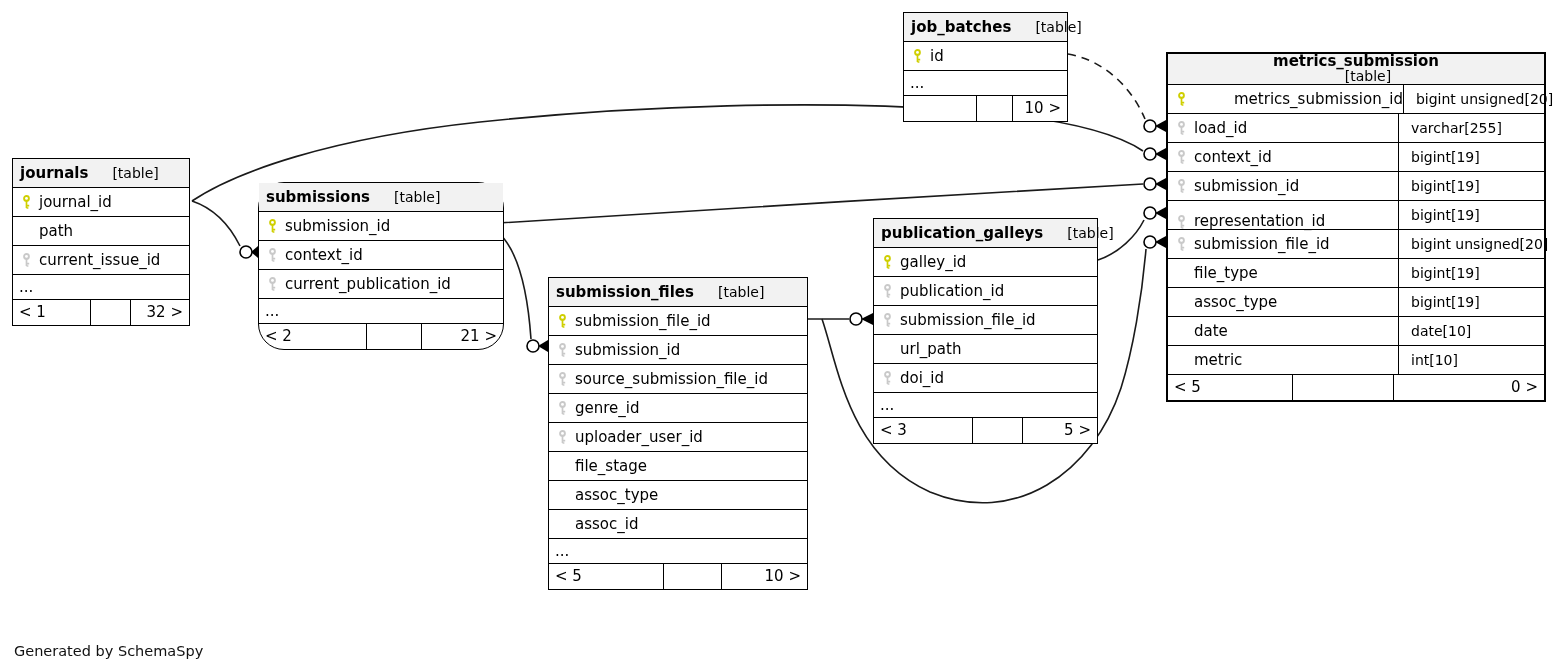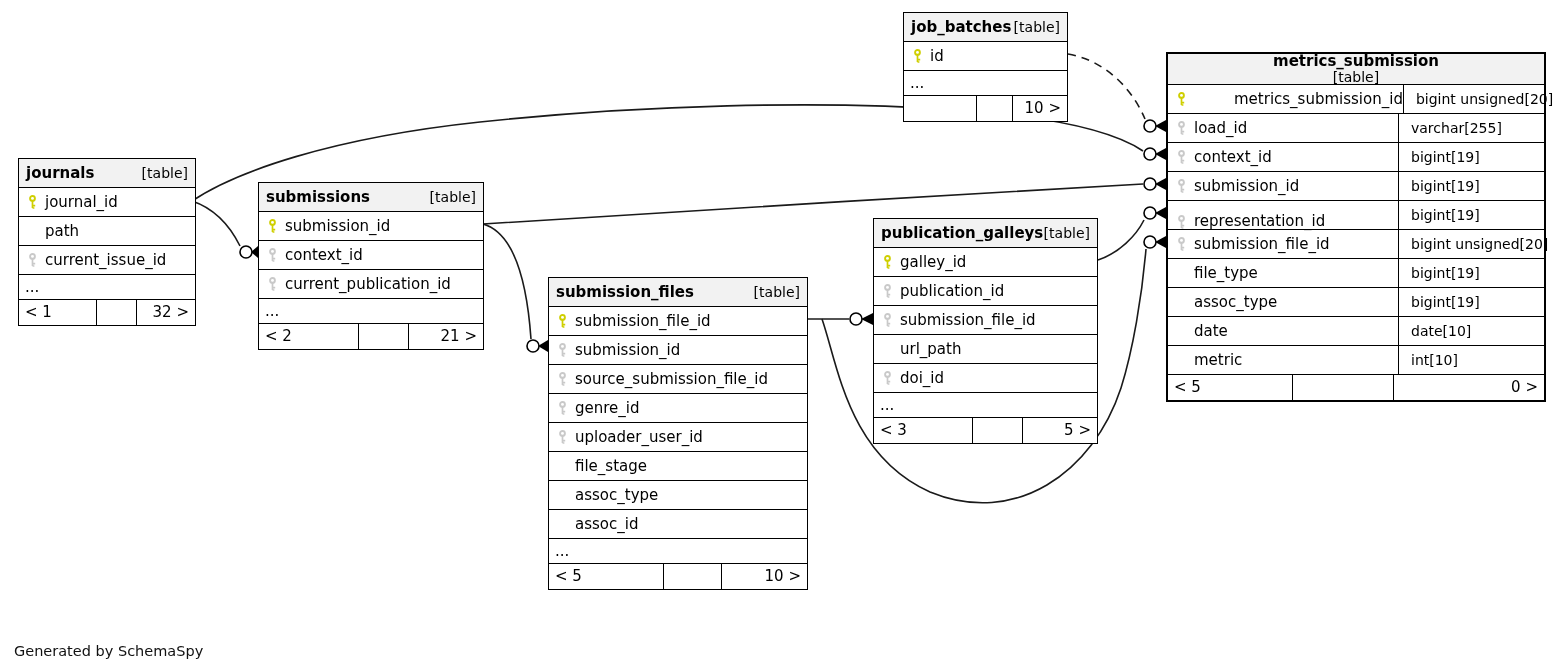--- a/index.html
+++ b/index.html
@@ -6,24 +6,24 @@
   #stage{position:relative;width:1564px;height:672px;background:#fff;overflow:hidden;
          font-family:"DejaVu Sans","Liberation Sans",sans-serif;color:#000;}
   #relations-svg{position:absolute;left:0;top:0;width:1564px;height:672px;}
   .rel-line{fill:none;stroke:#1a1a1a;stroke-width:1.6;}
   .rel-line.dashed{stroke-dasharray:8 6;}
   .rel-circle{fill:#ffffff;stroke:#000;stroke-width:1.6;}
   .rel-foot{fill:#000;}
   .schema-table{position:absolute;background:#fff;border:1.4px solid #000;box-sizing:border-box;
                 font-size:15px;line-height:1;}
   .schema-table.thick{border-width:2.4px;}
-  .tbl-header{display:flex;justify-content:space-between;align-items:center;height:28px;
+  .tbl-header{display:flex;justify-content:flex-start;align-items:center;height:28px;
               background:#f2f2f2;padding:0 7px;box-sizing:border-box;}
   .tbl-title{font-weight:bold;font-size:15px;}
-  .tbl-tag{font-size:14px;}
+  .tbl-tag{font-size:14px;padding-left:24px;}
   .tbl-row{display:flex;align-items:center;height:29px;border-top:1.2px solid #000;box-sizing:border-box;}
   .cell-name{display:flex;align-items:center;flex:1 1 auto;height:100%;box-sizing:border-box;}
   .keyzone{width:26px;display:flex;justify-content:center;align-items:center;flex:0 0 26px;}
   .rowlabel{white-space:nowrap;}
   .cell-type{flex:0 0 auto;display:flex;align-items:center;height:100%;border-left:1.2px solid #000;
              padding-left:12px;font-size:14px;box-sizing:border-box;white-space:nowrap;}
   .tbl-ellipsis{height:25px;display:flex;align-items:center;border-top:1.2px solid #000;
                 padding-left:6px;box-sizing:border-box;}
   .tbl-footer{display:flex;height:26px;border-top:1.2px solid #000;box-sizing:border-box;font-size:15px;}
   .foot-cell{display:flex;align-items:center;box-sizing:border-box;height:100%;}
@@ -58,21 +58,21 @@
       <polygon points="1155,242 1166,236 1166,248" class="rel-foot"></polygon>
       <circle cx="1150" cy="242" r="6" class="rel-circle"></circle>
       <path d="M 1098 260 C 1119 253 1136 236 1144 220" class="rel-line"></path>
       <polygon points="1155,213 1166,207 1166,219" class="rel-foot"></polygon>
       <circle cx="1150" cy="213" r="6" class="rel-circle"></circle>
       <path d="M 1068 54 C 1103 60 1131 86 1145 119" class="rel-line dashed"></path>
       <polygon points="1155,126 1166,120 1166,132" class="rel-foot"></polygon>
       <circle cx="1150" cy="126" r="6" class="rel-circle"></circle>
     </svg>
   <div id="tables">
-      <div class="schema-table" style="left: 18px; top: 158px; width: 178px;">
+      <div class="schema-table" style="left: 12px; top: 158px; width: 178px;">
         <div class="tbl-header">
           <span class="tbl-title">journals</span>
           <span class="tbl-tag">[table]</span>
         </div>
         <div class="tbl-row">
           <div class="cell-name">
             <span class="keyzone">
               <svg width="11" height="14" viewBox="0 0 11 14">
                 <circle cx="5.5" cy="3.4" r="2.4" fill="none" stroke="#cfcf00" stroke-width="1.9"></circle>
                 <path d="M5.5 5.8 V13 M5.5 10.6 H8.2 M5.5 13 H7.4" stroke="#cfcf00" stroke-width="1.7" fill="none"></path>
@@ -98,21 +98,21 @@
             <span class="rowlabel">current_issue_id</span>
           </div>
         </div>
         <div class="tbl-ellipsis">...</div>
         <div class="tbl-footer">
           <div class="foot-cell foot-left">&lt; 1</div>
           <div class="foot-cell foot-mid"></div>
           <div class="foot-cell foot-right">32 &gt;</div>
         </div>
       </div>
-      <div class="schema-table" style="left: 258px; top: 182px; width: 226px;">
+      <div class="schema-table" style="left: 258px; top: 182px; width: 246px; border-radius: 26px;">
         <div class="tbl-header">
           <span class="tbl-title">submissions</span>
           <span class="tbl-tag">[table]</span>
         </div>
         <div class="tbl-row">
           <div class="cell-name">
             <span class="keyzone">
               <svg width="11" height="14" viewBox="0 0 11 14">
                 <circle cx="5.5" cy="3.4" r="2.4" fill="none" stroke="#cfcf00" stroke-width="1.9"></circle>
                 <path d="M5.5 5.8 V13 M5.5 10.6 H8.2 M5.5 13 H7.4" stroke="#cfcf00" stroke-width="1.7" fill="none"></path>

